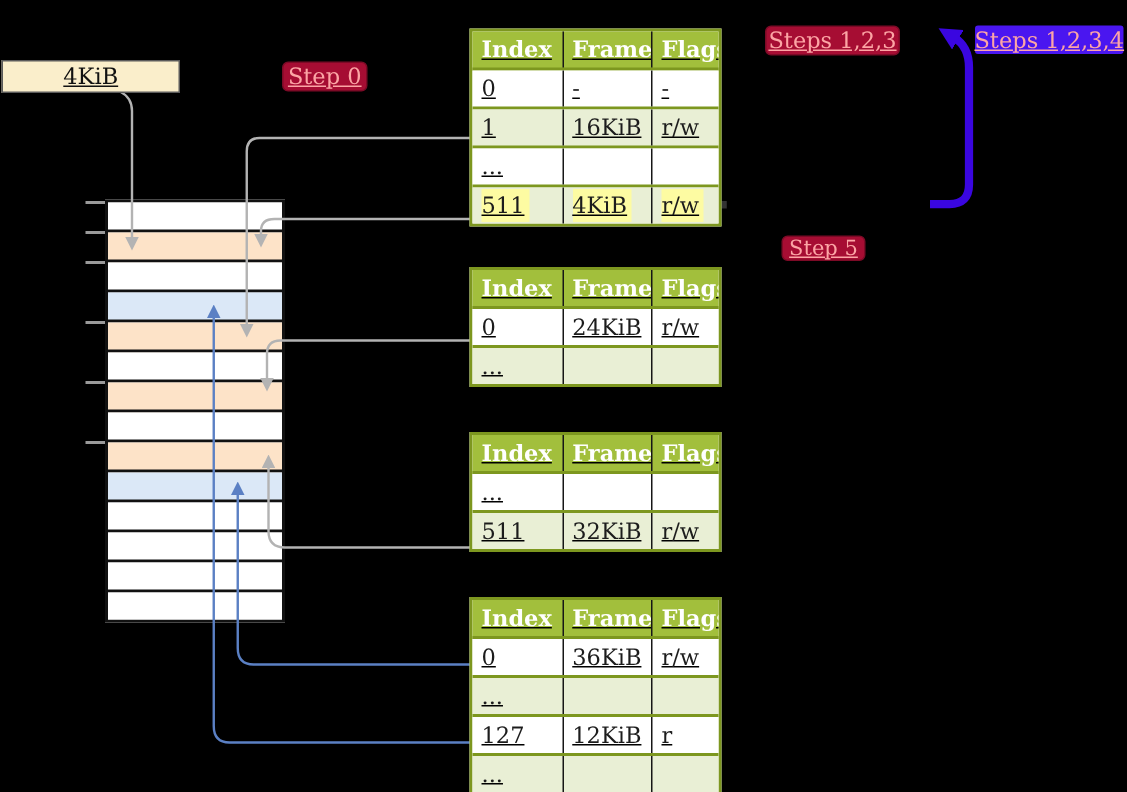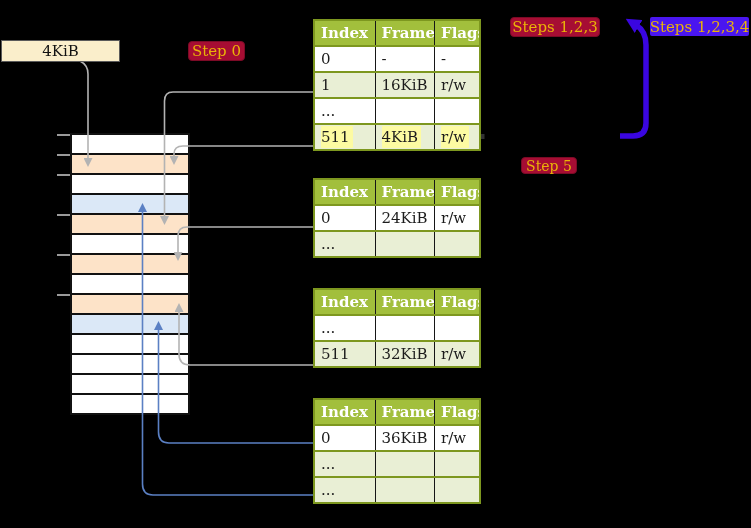--- a/index.html
+++ b/index.html
@@ -32,42 +32,42 @@
     font-size:15px;color:#1c1c1c;border-right:1.5px solid #161616;
     white-space:nowrap;overflow:hidden;
   }
   .pcell:nth-child(2){width:52.5px;}
   .pcell:nth-child(3){flex:1;border-right:none;}
   .phead .pcell{color:#fff;font-weight:bold;font-size:15px;}
   .hl{background:var(--highlight-yellow);padding:2px 3px 2px 0;}
   .t1{top:19px;} .t2{top:178px;} .t3{top:288px;} .t4{top:398px;}
   
   .lbl{position:absolute;display:flex;align-items:center;justify-content:center;
-       color:#eab308;font-size:15px;white-space:nowrap;}
+       color:#fca5a5;font-size:15px;white-space:nowrap;}
   .lbl.red{background:var(--label-red);border:1.5px solid #7c0a26;border-radius:4px;}
   .lbl.blue{background:var(--label-blue);border-radius:2px;}
   #lbl-4kib{
     position:absolute;left:1px;top:40px;width:117px;height:20px;
     background:var(--pointer-box-beige);border:1px solid #5a5a5a;
     display:flex;align-items:center;justify-content:center;
     color:#111;font-size:15px;
   }
   #lbl-step0{left:188px;top:41px;width:55px;height:18px;align-items:flex-end;}
   #lbl-steps123{left:510px;top:17px;width:88px;height:18px;}
   #lbl-steps1234{left:650px;top:17px;width:99px;height:19px;font-size:15px;}
   #lbl-step4{left:521px;top:157px;width:54px;height:15px;font-size:14px;}
   
   #wires{position:absolute;left:0;top:0;z-index:5;pointer-events:none;}
   .wire-gray{fill:none;stroke:var(--connector-gray);stroke-width:1.6px;}
   .wire-blue{fill:none;stroke:var(--connector-blue);stroke-width:1.6px;}
   .wire-big{fill:none;stroke:var(--arrow-blue);stroke-width:5.5px;}
   .mk-gray{fill:var(--connector-gray);}
   .mk-blue{fill:var(--connector-blue);}
   .mk-big{fill:var(--arrow-blue);}
-  .lbl,.ptable,#lbl-4kib{z-index:6;}
+  .lbl,.ptable,#lbl-4kib{z-index:6;text-decoration:underline;}
 </style>
 </head>
 <body>
 
 <div id="stage">
 
   <div id="memcol">
       <div class="mem-row "></div>
       <div class="mem-row table"></div>
       <div class="mem-row "></div>
@@ -159,20 +159,25 @@
       </div>
       <div class="prow">
         <div class="pcell">0</div>
         <div class="pcell">36KiB</div>
         <div class="pcell">r/w</div>
       </div>
       <div class="prow shaded">
         <div class="pcell">...</div>
         <div class="pcell"></div>
         <div class="pcell"></div>
+      </div>
+      <div class="prow">
+        <div class="pcell">127</div>
+        <div class="pcell">12KiB</div>
+        <div class="pcell">r</div>
       </div>
       <div class="prow shaded">
         <div class="pcell">...</div>
         <div class="pcell"></div>
         <div class="pcell"></div>
       </div>
     </div>
 
   <svg id="wires" width="751" height="528" viewBox="0 0 751 528">
     <defs>

